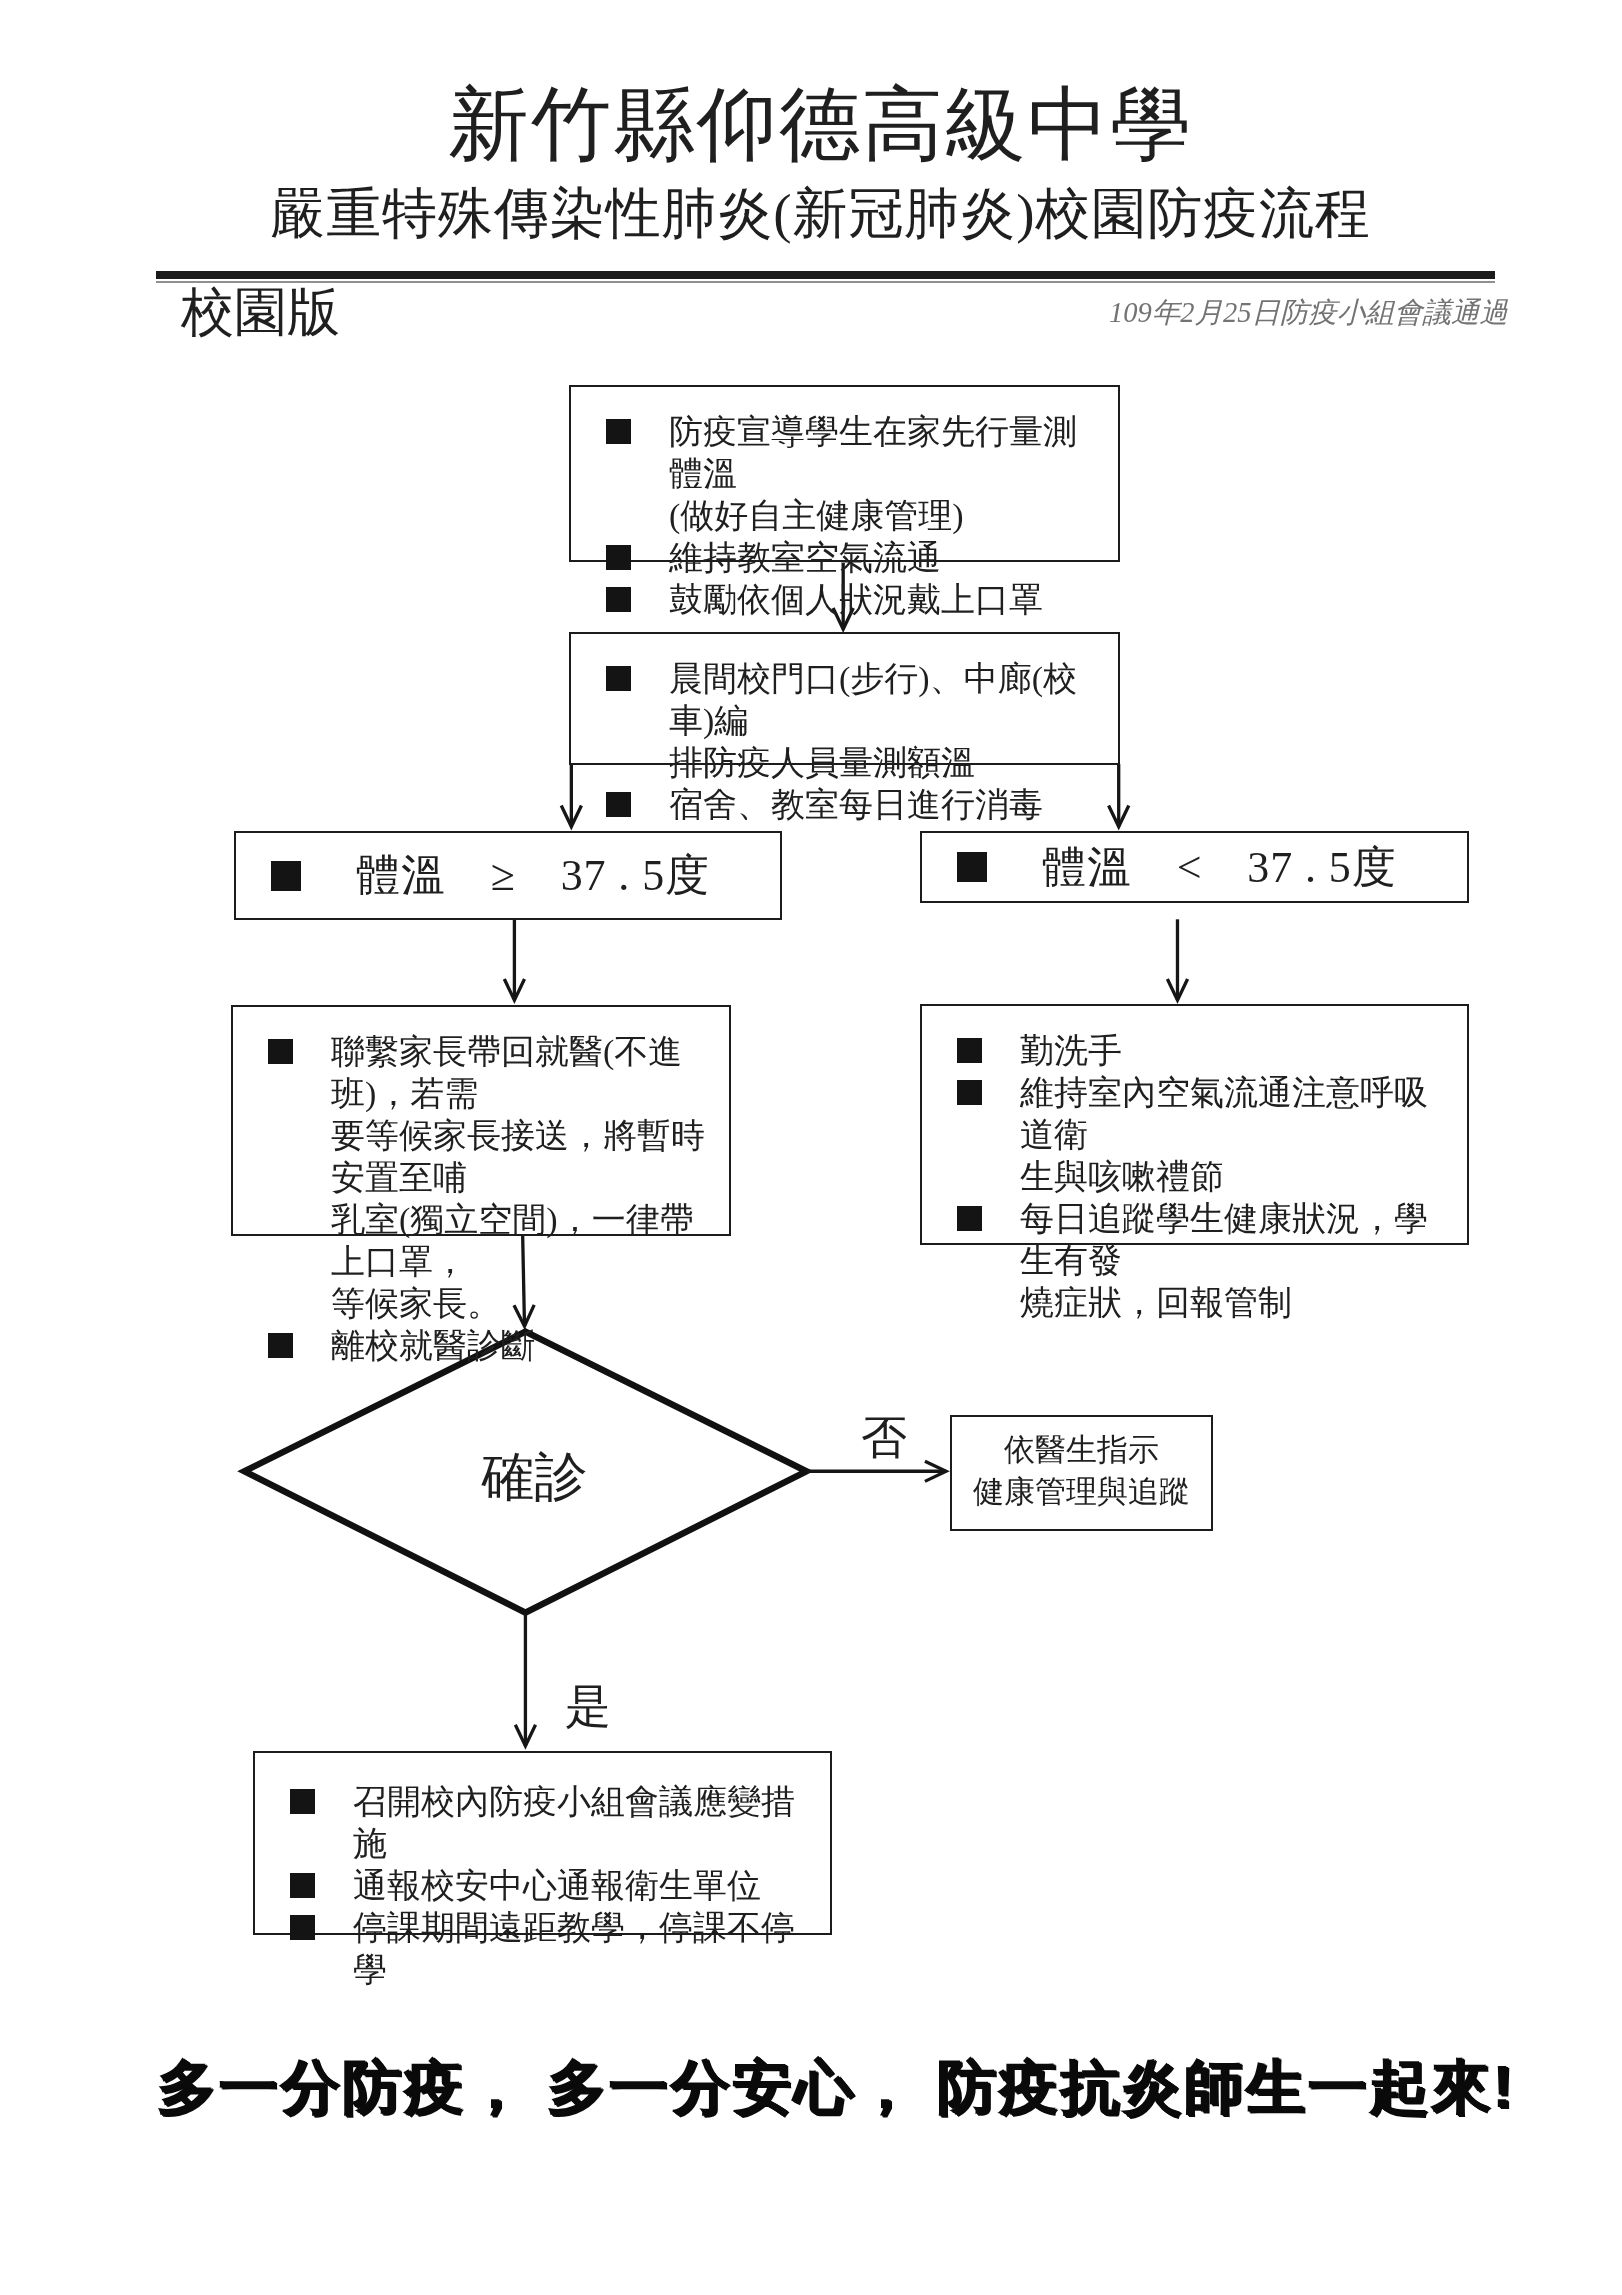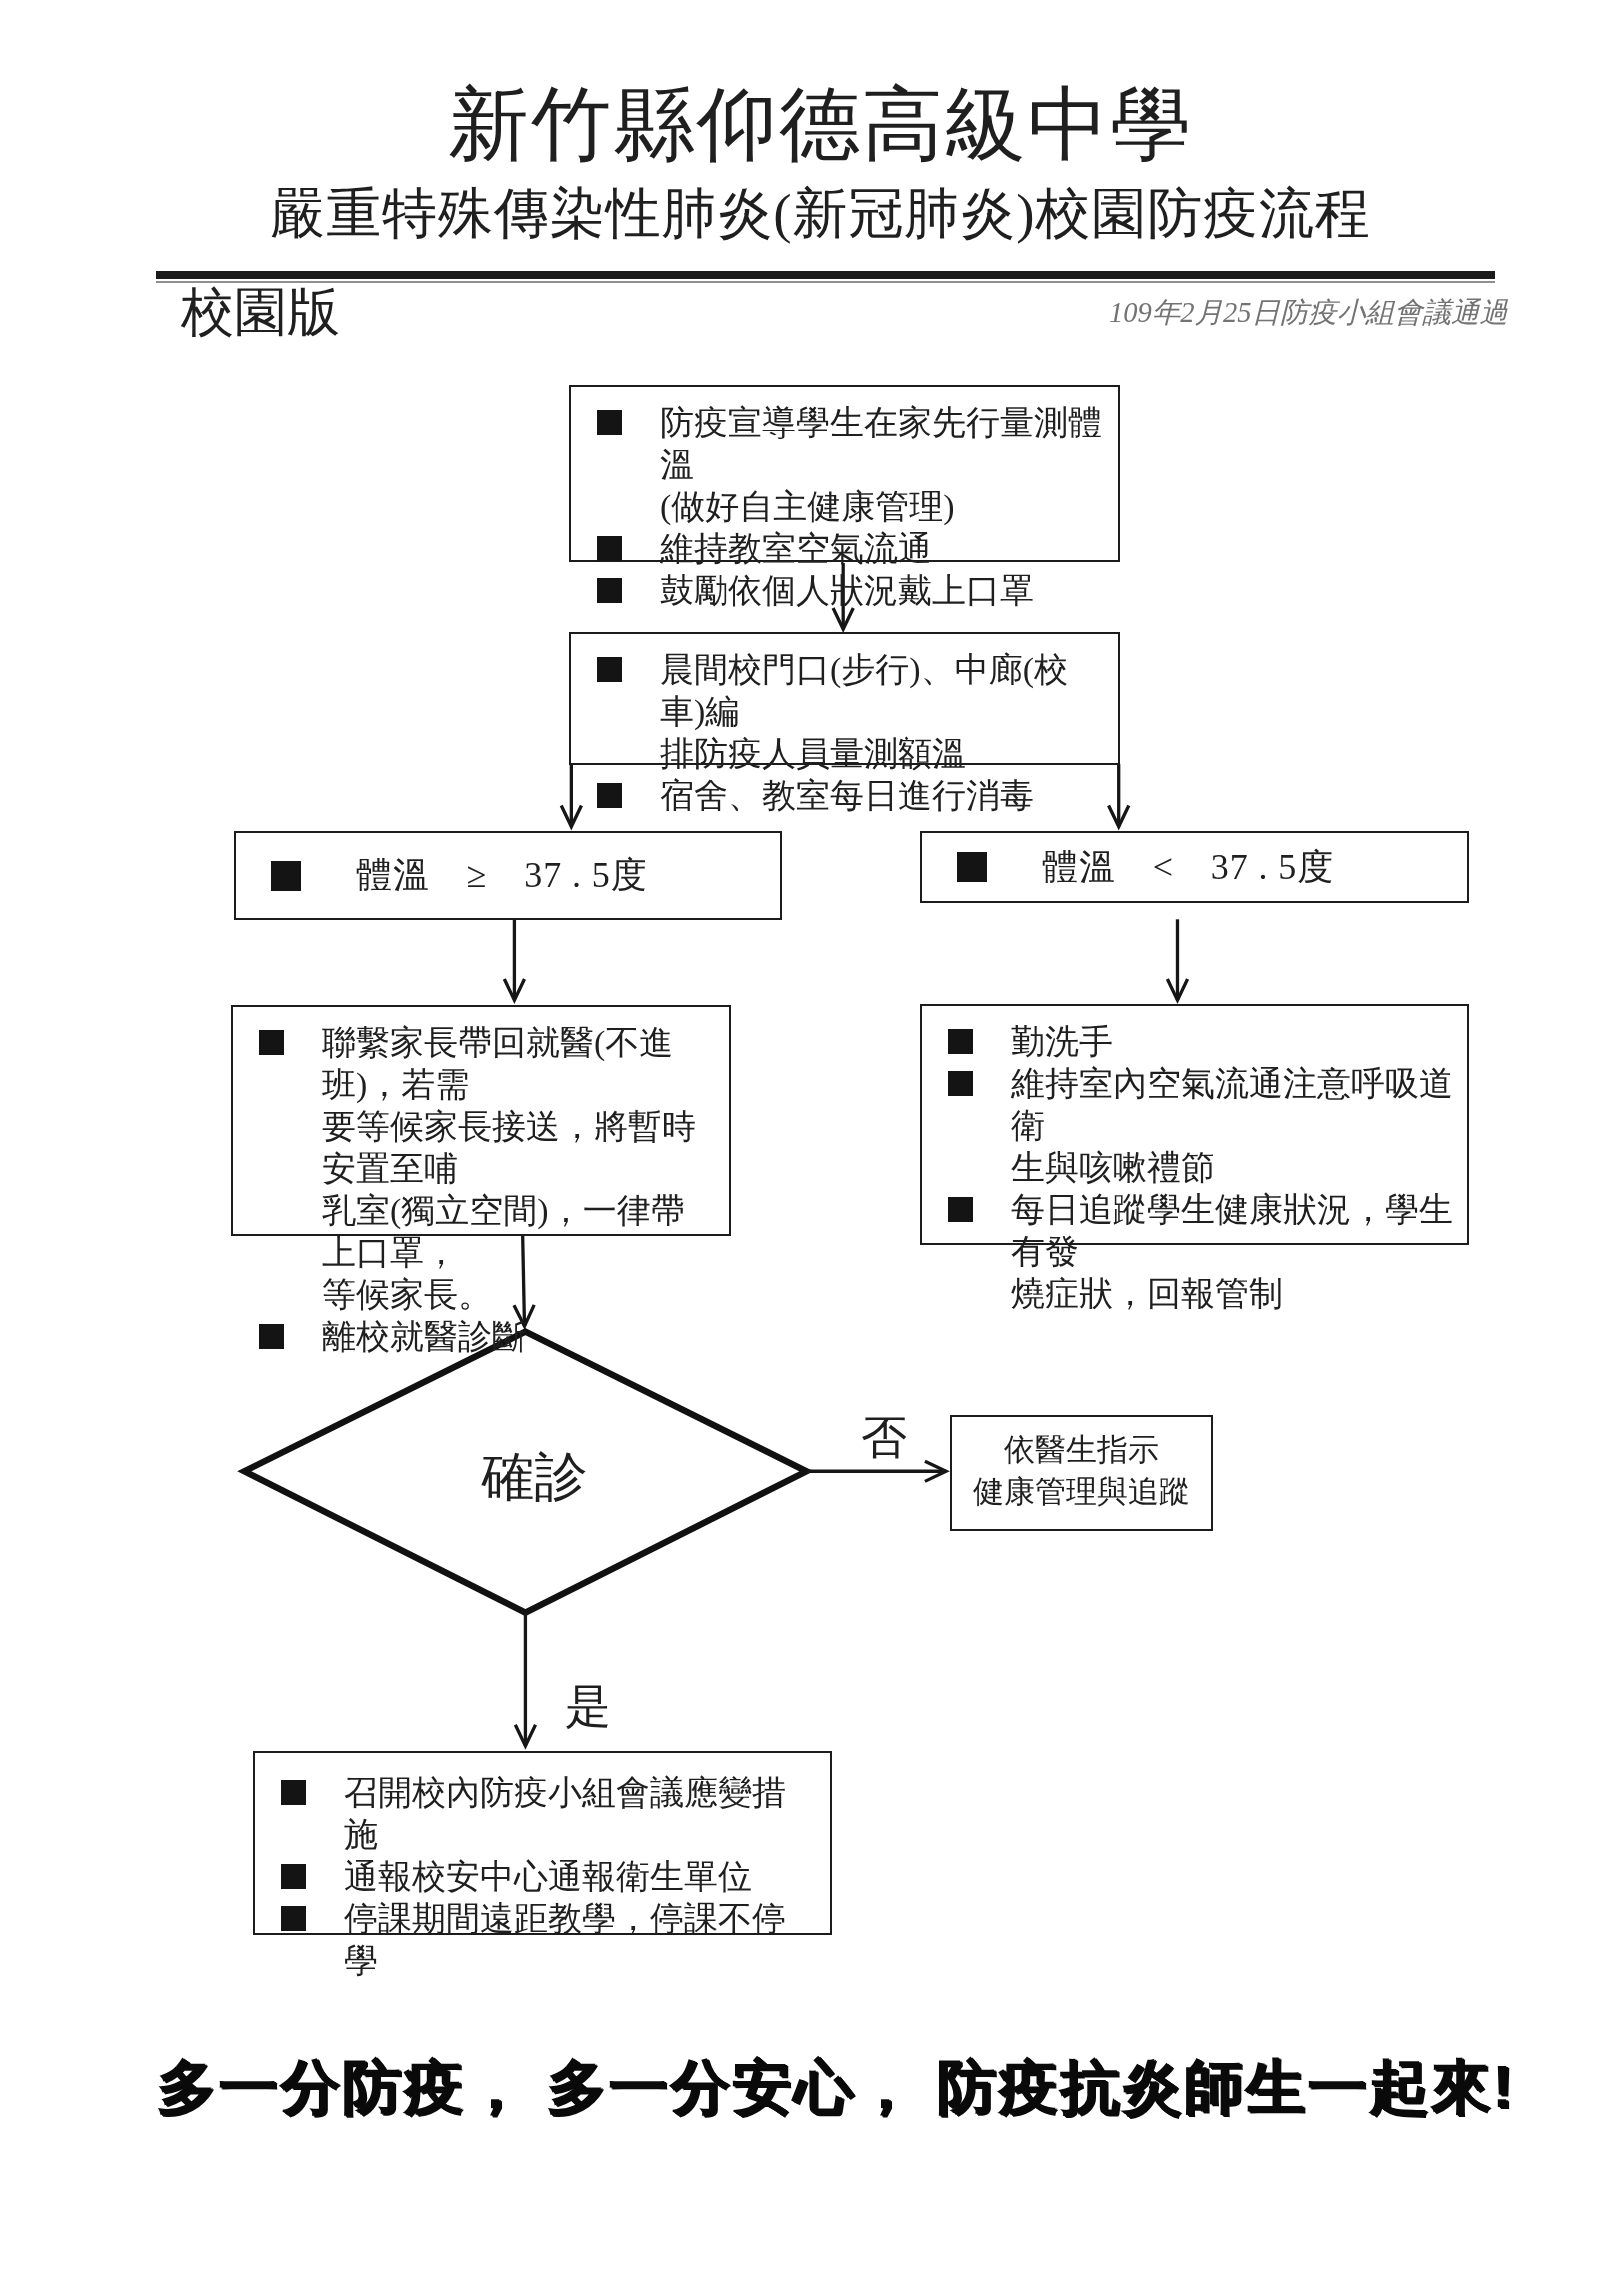--- a/index.html
+++ b/index.html
@@ -15,28 +15,28 @@
   .subtitle { left:0; top:185px; width:100%; text-align:center; font-size:55px; line-height:1.05; letter-spacing:0.9px; }
   .rule  { left:156px; top:271px; width:1330px; height:8.3px; background:#1b1b1b; }
   .rule2 { left:156px; top:281px; width:1330px; height:1.8px; background:#8f8f8f; }
   .edition { left:172px; top:277px; font-size:53px; }
   .approval { top:294px; right:115px; font-size:28.5px; color:#737373;font-style:italic; }
 
   
   .box { position:absolute; box-sizing:border-box; border:2.8px solid #1c1c1c; background:#fff; }
 
   
-  .blist { list-style:none; margin:4px; padding:11px 9.2px 0 0; }
+  .blist { list-style:none; margin:13px; padding:11px 9.2px 0 0; }
   .blist li { position:relative; padding-left:85px; font-size:34px; line-height:42px; white-space:pre-line; }
   .sq  { position:absolute; left:22px; top:8.3px; width:25px; height:25px; background:#141414; }
 
   
   .cond { display:flex; align-items:center; height:100%; padding-left:35px; box-sizing:border-box; }
   .sq2 { width:30px; height:30px; background:#141414; margin-right:55px; flex:none; }
-  .cond-label { font-size:36px; white-space:pre; letter-spacing:0.9px; }
+  .cond-label { font-size:44px; white-space:pre; letter-spacing:0.9px; }
 
   
   .diamond-label { left:388px; top:1442px; width:275px; text-align:center; font-size:53px; }
   .branch-label  { font-size:46px; }
 
   
   .followup-text { padding-top:12px; text-align:center; font-size:31px; line-height:42px; white-space:pre-line; }
 
   
   .slogan {

